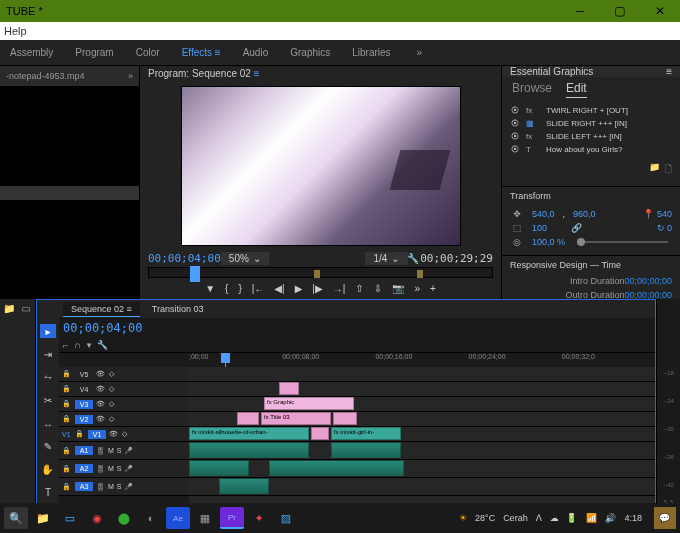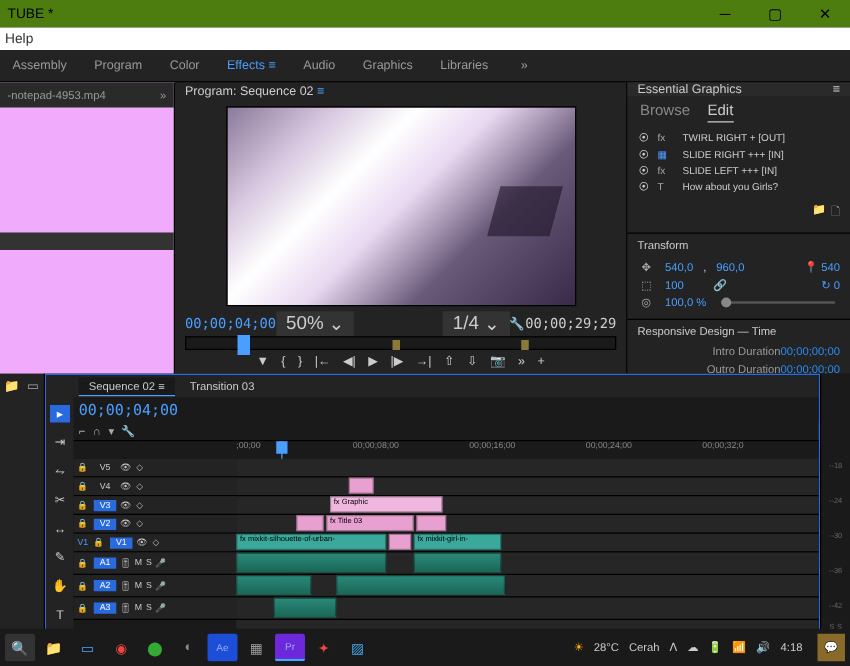--- a/index.html
+++ b/index.html
@@ -6,31 +6,31 @@
 body{background:#1e1e1e;width:680px;height:533px;overflow:hidden;color:#ccc;font-size:10px}
 .titlebar{height:22px;background:#4d7c0f;color:#000;display:flex;align-items:center;justify-content:space-between;padding:0 0 0 6px;font-size:11px}
 .tb-right{display:flex}
 .tb-btn{width:40px;height:22px;display:flex;align-items:center;justify-content:center;font-size:12px}
 .menubar{height:18px;background:#fff;color:#333;display:flex;align-items:center;padding:0 4px;font-size:11px}
 .workspace-bar{height:26px;background:#232323;display:flex;align-items:center;padding:0 10px;gap:22px;border-bottom:1px solid #000}
 .ws-tab{color:#999;font-size:10px;cursor:pointer}
 .ws-tab.active{color:#4a9eff}
 .ws-arrow{color:#999;margin-left:4px}
 .main{display:flex;height:233px}
-.left-panel{width:140px;background:#f0abfc;border-right:1px solid #000}
+.left-panel{width:140px;background:#000000;border-right:1px solid #000}
 .source-hdr{height:20px;display:flex;align-items:center;justify-content:space-between;padding:0 6px;font-size:9px;color:#999;background:#2a2a2a}
 .center-panel{flex:1;background:#232323;display:flex;flex-direction:column;border-right:1px solid #000}
 .prog-hdr{height:20px;display:flex;align-items:center;justify-content:space-between;padding:0 8px;font-size:10px;color:#ccc}
 .monitor{flex:1;display:flex;align-items:center;justify-content:center;padding:4px}
 .monitor-img{width:280px;height:160px;background:linear-gradient(135deg,#8a7a9a 0%,#d8c8e0 20%,#fff 35%,#e8d8f0 50%,#6a5a7a 70%,#3a2a4a 100%);position:relative;border:1px solid #000}
 .monitor-img::after{content:"";position:absolute;right:15px;top:40%;width:50px;height:40px;background:rgba(30,20,40,.6);transform:skew(-15deg)}
 .tc-row{display:flex;align-items:center;justify-content:space-between;padding:2px 8px;height:20px}
 .tc{color:#4a9eff;font-size:11px;font-family:monospace}
 .tc-right{color:#ccc}
-.dd{background:#333;padding:1px 8px;font-size:15px;color:#ccc;display:flex;align-items:center;gap:4px}
+.dd{background:#333;padding:1px 8px;font-size:10px;color:#ccc;display:flex;align-items:center;gap:4px}
 .wrench{color:#aaa;font-size:10px}
 .scrub{height:14px;margin:0 8px;background:#1a1a1a;position:relative;border:1px solid #000}
 .scrub-head{position:absolute;left:12%;top:-2px;width:10px;height:16px;background:#4a9eff}
 .scrub-m{position:absolute;top:2px;width:6px;height:8px;background:#8a7a3a}
 .transport{display:flex;align-items:center;justify-content:center;gap:10px;height:26px;padding:0 8px}
 .t-btn{color:#ccc;font-size:10px;cursor:pointer}
 .right-panel{width:178px;background:#232323;display:flex;flex-direction:column}
 .eg-hdr{height:20px;display:flex;align-items:center;justify-content:space-between;padding:0 8px;font-size:10px;color:#ccc;background:#2a2a2a}
 .eg-tabs{display:flex;gap:14px;padding:4px 10px;font-size:12px}
 .eg-tab{color:#888;padding-bottom:2px}

